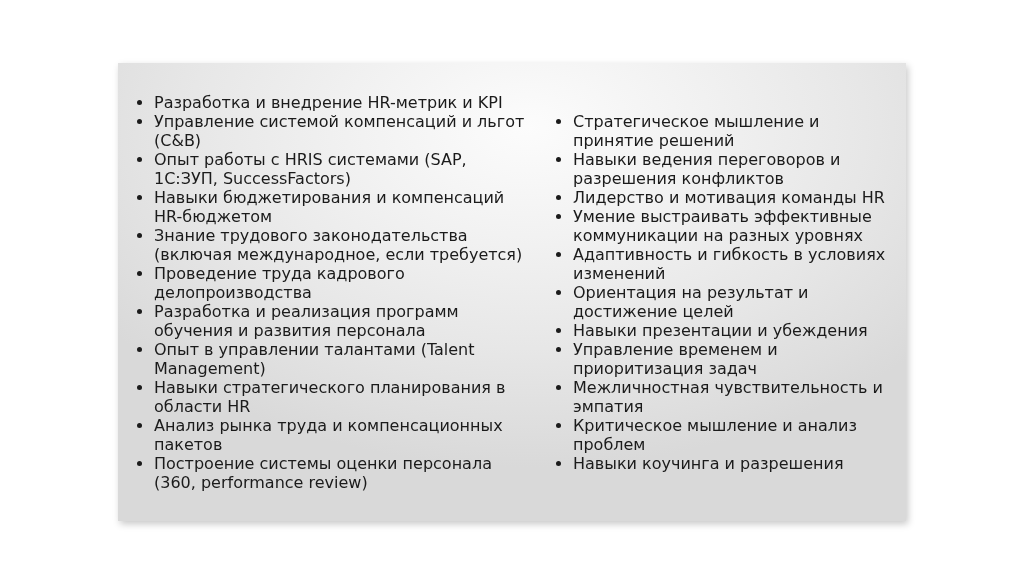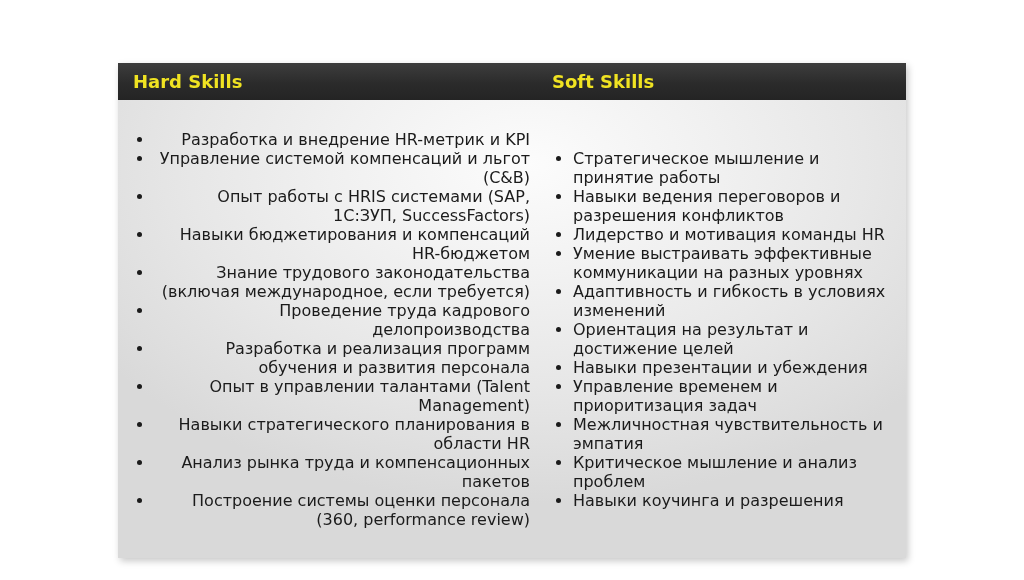--- a/index.html
+++ b/index.html
@@ -50,51 +50,47 @@
   ul.skill-list {
     margin: 0;
     padding: 0 0 0 20px;
     list-style: disc outside;
   }
   ul.skill-list li {
     font-size: 16px;
     line-height: 19px;
     color: var(--body_text, #1b1b1b);
   }
-  .col1 ul.skill-list li { max-width: 376px; text-align: right; }
+  .col1 ul.skill-list li { max-width: 376px; }
   .col2 ul.skill-list li { max-width: 322px; }
 </style>
 </head>
 <body>
 
 <div class="canvas">
   <div class="skills-table">
-    <div class="header-row">
-      <div class="header-cell col1">Hard Skills</div>
-      <div class="header-cell col2">Soft Skills</div>
-    </div>
     <div class="body-row">
       <div class="body-cell col1">
         <ul class="skill-list">
             <li>Разработка и внедрение HR-метрик и KPI</li>
             <li>Управление системой компенсаций и льгот (C&amp;B)</li>
             <li>Опыт работы с HRIS системами (SAP, 1С:ЗУП, SuccessFactors)</li>
             <li>Навыки бюджетирования и компенсаций HR-бюджетом</li>
             <li>Знание трудового законодательства (включая международное, если требуется)</li>
             <li>Проведение труда кадрового делопроизводства</li>
             <li>Разработка и реализация программ обучения и развития персонала</li>
             <li>Опыт в управлении талантами (Talent Management)</li>
             <li>Навыки стратегического планирования в области HR</li>
             <li>Анализ рынка труда и компенсационных пакетов</li>
             <li>Построение системы оценки персонала (360, performance review)</li>
           </ul>
       </div>
       <div class="body-cell col2">
         <ul class="skill-list">
-            <li>Стратегическое мышление и принятие работы</li>
+            <li>Стратегическое мышление и принятие решений</li>
             <li>Навыки ведения переговоров и разрешения конфликтов</li>
             <li>Лидерство и мотивация команды HR</li>
             <li>Умение выстраивать эффективные коммуникации на разных уровнях</li>
             <li>Адаптивность и гибкость в условиях изменений</li>
             <li>Ориентация на результат и достижение целей</li>
             <li>Навыки презентации и убеждения</li>
             <li>Управление временем и приоритизация задач</li>
             <li>Межличностная чувствительность и эмпатия</li>
             <li>Критическое мышление и анализ проблем</li>
             <li>Навыки коучинга и разрешения</li>

